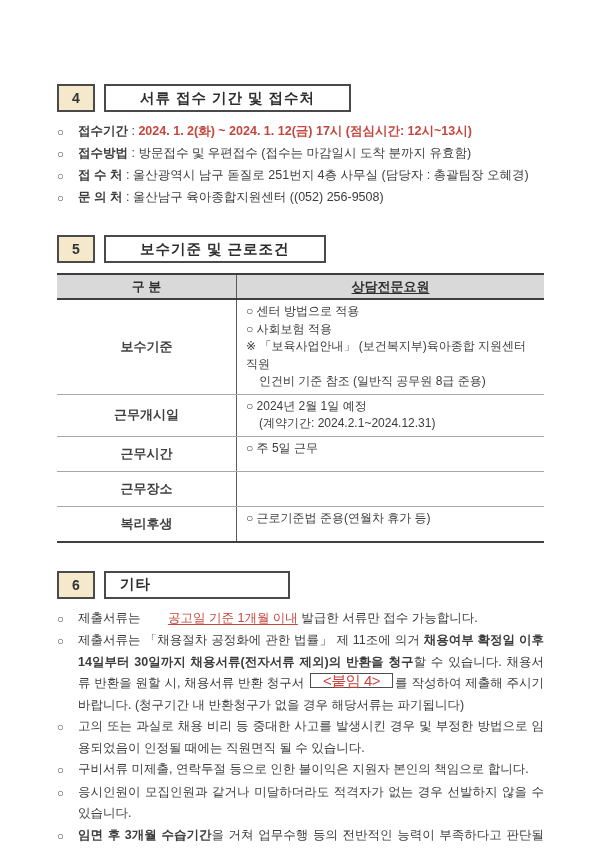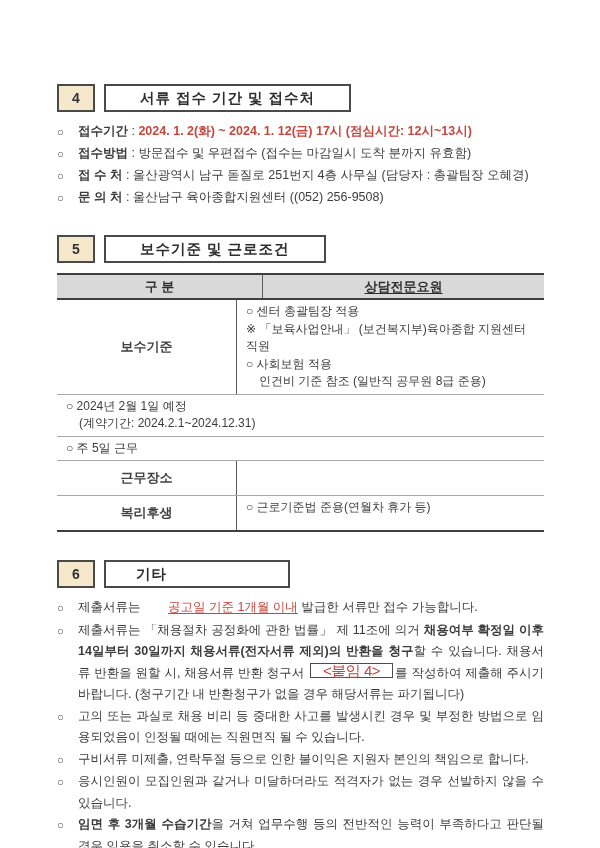--- a/index.html
+++ b/index.html
@@ -33,21 +33,21 @@
     font-weight:700;font-size:14px;color:#333;
   }
   .title-box{
     min-height:28px;
     border:2px solid var(--bdark);
     display:flex;align-items:center;
     padding:0 34px;
     font-weight:700;font-size:14.5px;color:#2e2e2e;
     letter-spacing:1px;
   }
-  .title-box.wide{min-width:186px;padding:0 30px;}
+  .title-box.wide{min-width:186px;padding:0 14px;}
   
   .bullets{margin-top:9px;}
   .bullet{display:flex;font-size:12.5px;line-height:21px;color:var(--ink);}
   .bullet .marker{width:21px;flex-shrink:0;font-size:11.5px;color:#4c4c4c;padding-top:1px;}
   .bullet .text{flex:1;}
   .bullets6 .bullet{line-height:21.5px;}
   .bullets6 .text{text-align:justify;}
   
   .b{font-weight:700;}
   .rb{color:var(--red);font-weight:700;}
@@ -79,21 +79,21 @@
   .thead{
     display:flex;
     background:var(--graybg);
     border-bottom:2px solid #3f3f3f;
   }
   .th{
     padding:3px 0 2px;
     font-weight:700;font-size:13px;color:#2e2e2e;
     text-align:center;
   }
-  .th-label{width:206px;border-right:1.5px solid #5a5a5a;}
+  .th-label{width:180px;border-right:1.5px solid #5a5a5a;}
   .th-value{flex:1;}
   .th-value .uline{text-decoration:underline;text-underline-offset:2px;}
   .trow{display:flex;}
   .trow + .trow{border-top:1px solid var(--bthin);}
   .tlabel{
     width:180px;flex-shrink:0;
     border-right:1.5px solid #5a5a5a;
     display:flex;align-items:center;justify-content:center;
     font-weight:700;font-size:13px;color:#404040;
     padding:8px 0;
@@ -139,33 +139,35 @@
     </div>
     <div class="jobtable">
       <div class="thead">
         <div class="th th-label">구 분</div>
         <div class="th th-value"><span class="uline">상담전문요원</span></div>
       </div>
       <div id="table-body">
           <div class="trow">
             <div class="tlabel">보수기준</div>
             <div class="tcontent">
-              <div class="tline">○ 센터 총괄팀장 적용</div>
+              <div class="tline">○ 센터 방법으로 적용</div>
+              <div class="tline">○ 사회보험 적용</div>
               <div class="tline">※ 「보육사업안내」 (보건복지부)육아종합 지원센터 직원</div>
-              <div class="tline">○ 사회보험 적용</div>
               <div class="tline indent">인건비 기준 참조 (일반직 공무원 8급 준용)</div>
             </div>
           </div>
           <div class="trow">
+            <div class="tlabel">근무개시일</div>
             <div class="tcontent">
               <div class="tline">○ 2024년 2월 1일 예정</div>
               <div class="tline indent">(계약기간: 2024.2.1~2024.12.31)</div>
             </div>
           </div>
           <div class="trow">
+            <div class="tlabel">근무시간</div>
             <div class="tcontent">
               <div class="tline">○ 주 5일 근무</div>
             </div>
           </div>
           <div class="trow">
             <div class="tlabel">근무장소</div>
           </div>
           <div class="trow">
             <div class="tlabel">복리후생</div>
             <div class="tcontent">

